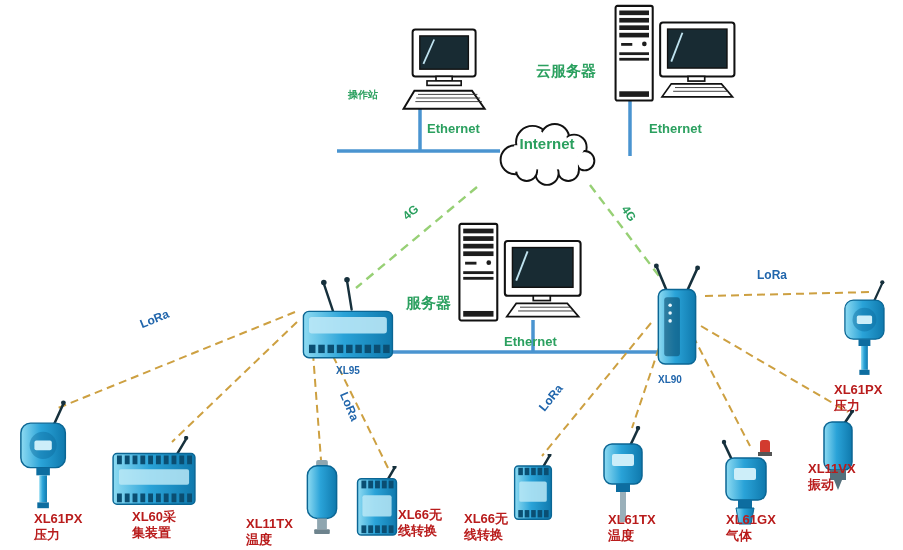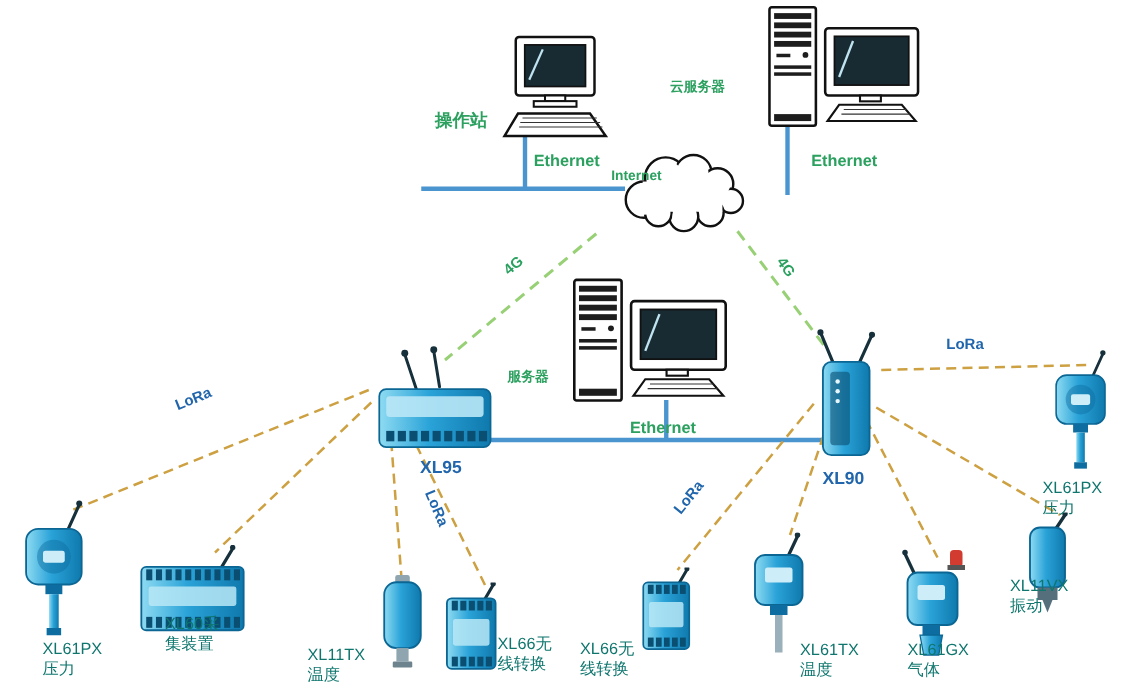--- a/index.html
+++ b/index.html
@@ -4,23 +4,23 @@
 <style>
   * { margin:0; padding:0; box-sizing:border-box; }
   body { background:#fff; font-family:"Liberation Sans","DejaVu Sans",sans-serif; }
   .stage { position:relative; width:903px; height:550px; background:#fff; overflow:hidden; }
   .wires { position:absolute; left:0; top:0; z-index:1; }
   .dev { position:absolute; z-index:2; }
   .dev svg { display:block; width:100%; height:100%; }
   .lbl { position:absolute; z-index:3; font-weight:bold; white-space:nowrap; }
   .green { color:#2ba05f; }
   .blue  { color:#2166ac; }
-  .f15 { font-size:11px; } .f14 { font-size:14px; } .f13 { font-size:13px; } .f12 { font-size:12px; }
+  .f15 { font-size:15px; } .f14 { font-size:10px; } .f13 { font-size:13px; } .f12 { font-size:12px; }
   .rot { transform-origin:0 0; }
-  .dev-label { position:absolute; z-index:3; font-weight:normal; color:#0f766e; font-size:13px; line-height:16px; text-align:left; white-space:nowrap; }
+  .dev-label { position:absolute; z-index:3; font-weight:bold; color:#b91c1c; font-size:13px; line-height:16px; text-align:left; white-space:nowrap; }
   .outline  { stroke:#111; stroke-width:2.2; }
   .outline2 { stroke:#111; stroke-width:1.8; }
   .ant { stroke:#16303c; stroke-width:2.6; stroke-linecap:round; }
 </style>
 </head>
 <body>
 
 <svg width="0" height="0" style="position:absolute">
   <defs>
     <linearGradient id="gteal" x1="0" y1="0" x2="1" y2="0">
@@ -116,21 +116,21 @@
           <circle cx="68" cy="23" r="12.5"></circle>
         <circle cx="88" cy="32" r="10.5"></circle>
           <circle cx="99" cy="46" r="7.5"></circle>
           <circle cx="82" cy="56" r="8.5"></circle>
         <circle cx="60" cy="59" r="9.5"></circle>
           <circle cx="39" cy="56" r="8.5"></circle>
         <rect x="26" y="30" width="66" height="25"></rect>
       </g>
     </svg>
   </div>
-  <div class="lbl green f15" style="left:489px;top:135px;width:116px;">Internet</div>
+  <div class="lbl green f15" style="left:489px;top:135px;width:116px;text-align:center">Internet</div>
 
   <div class="lbl green f12 rot" style="left:400px;top:212px;transform:rotate(-40deg)">4G</div>
   <div class="lbl green f12 rot" style="left:630px;top:203px;transform:rotate(55deg)">4G</div>
 
   <div class="dev" style="left:457px;top:222px;width:126px;height:106px">
     <svg viewBox="0 0 132 112">
       <rect x="2" y="2" width="40" height="102" rx="2" fill="#fff" class="outline"></rect>
       <g fill="#1d1d1d">
         <rect x="6" y="7" width="32" height="5"></rect>
           <rect x="6" y="15" width="32" height="5"></rect>
@@ -240,21 +240,21 @@
         <rect x="32" y="59" width="5" height="9"></rect>
           <rect x="40" y="59" width="5" height="9"></rect>
           <rect x="48" y="59" width="5" height="9"></rect>
         <rect x="56" y="59" width="5" height="9"></rect>
           <rect x="64" y="59" width="5" height="9"></rect>
           <rect x="72" y="59" width="5" height="9"></rect>
           <rect x="80" y="59" width="5" height="9"></rect>
       </g>
     </svg>
   </div>
-  <div class="dev-label" style="left:132px;top:491px">
+  <div class="dev-label" style="left:132px;top:509px">
     <div>XL60采</div>
     <div>集装置</div>
   </div>
 
   <div class="dev" style="left:300px;top:458px;width:44px;height:78px">
     <svg viewBox="0 0 44 80">
       <rect x="16" y="2" width="12" height="7" rx="2" fill="#8fa6b0"></rect>
       <rect x="7" y="8" width="30" height="54" rx="10" fill="url(#gteal)" stroke="#0b6694" stroke-width="1.5"></rect>
       <rect x="17" y="62" width="10" height="11" fill="#8fa6b0"></rect>
       <rect x="14" y="73" width="16" height="5" rx="1" fill="#6d838d"></rect>
@@ -322,21 +322,21 @@
   <div class="dev" style="left:596px;top:426px;width:54px;height:100px">
     <svg viewBox="0 0 54 100">
       <line x1="34" y1="20" x2="42" y2="3" class="ant"></line>
         <circle cx="42" cy="2" r="2.2" fill="#16303c"></circle>
       <rect x="8" y="18" width="38" height="40" rx="8" fill="url(#gteal)" stroke="#0b6694" stroke-width="1.5"></rect>
       <rect x="16" y="28" width="22" height="12" rx="2" fill="#cdeef9"></rect>
       <rect x="20" y="58" width="14" height="8" fill="#0d6da0"></rect>
       <rect x="24" y="66" width="6" height="30" fill="#9ab0ba"></rect>
     </svg>
   </div>
-  <div class="dev-label" style="left:640px;top:512px">
+  <div class="dev-label" style="left:608px;top:512px">
     <div>XL61TX</div>
     <div>温度</div>
   </div>
 
   <div class="dev" style="left:716px;top:438px;width:66px;height:96px">
     <svg viewBox="0 0 66 96">
       <rect x="44" y="2" width="10" height="14" rx="3" fill="#d23b2f"></rect>
       <rect x="42" y="14" width="14" height="4" fill="#555"></rect>
       <line x1="16" y1="22" x2="8" y2="5" class="ant"></line>
         <circle cx="8" cy="4" r="2.2" fill="#16303c"></circle>

